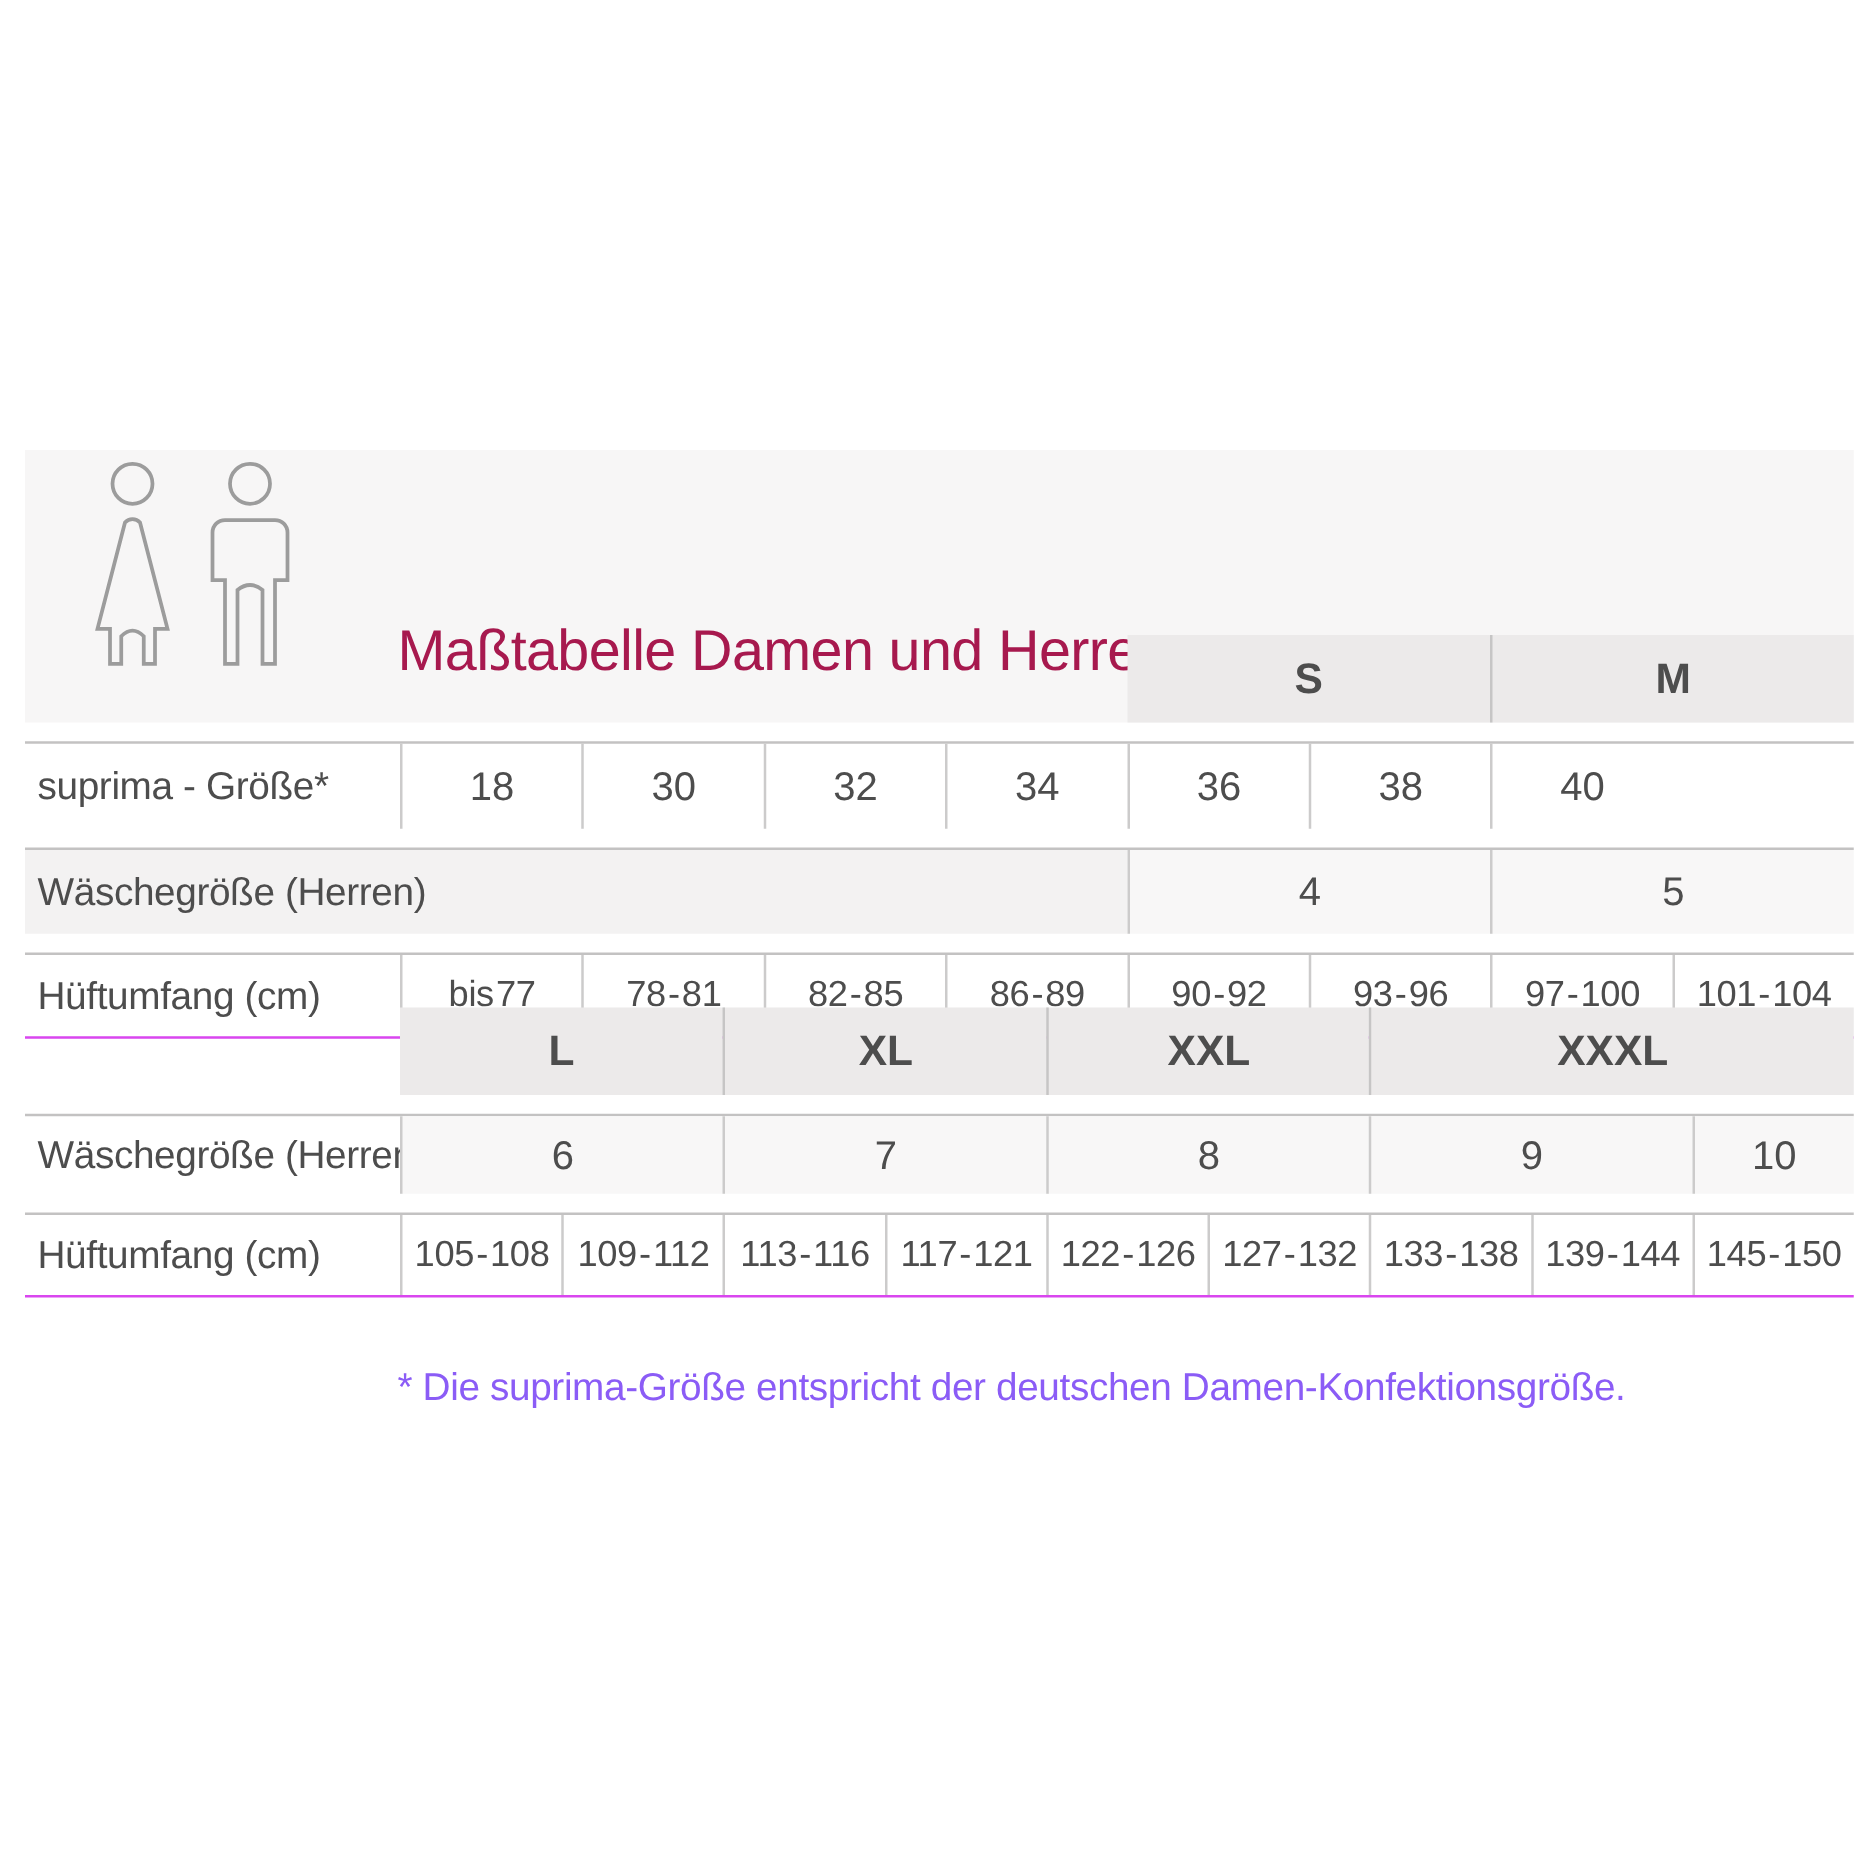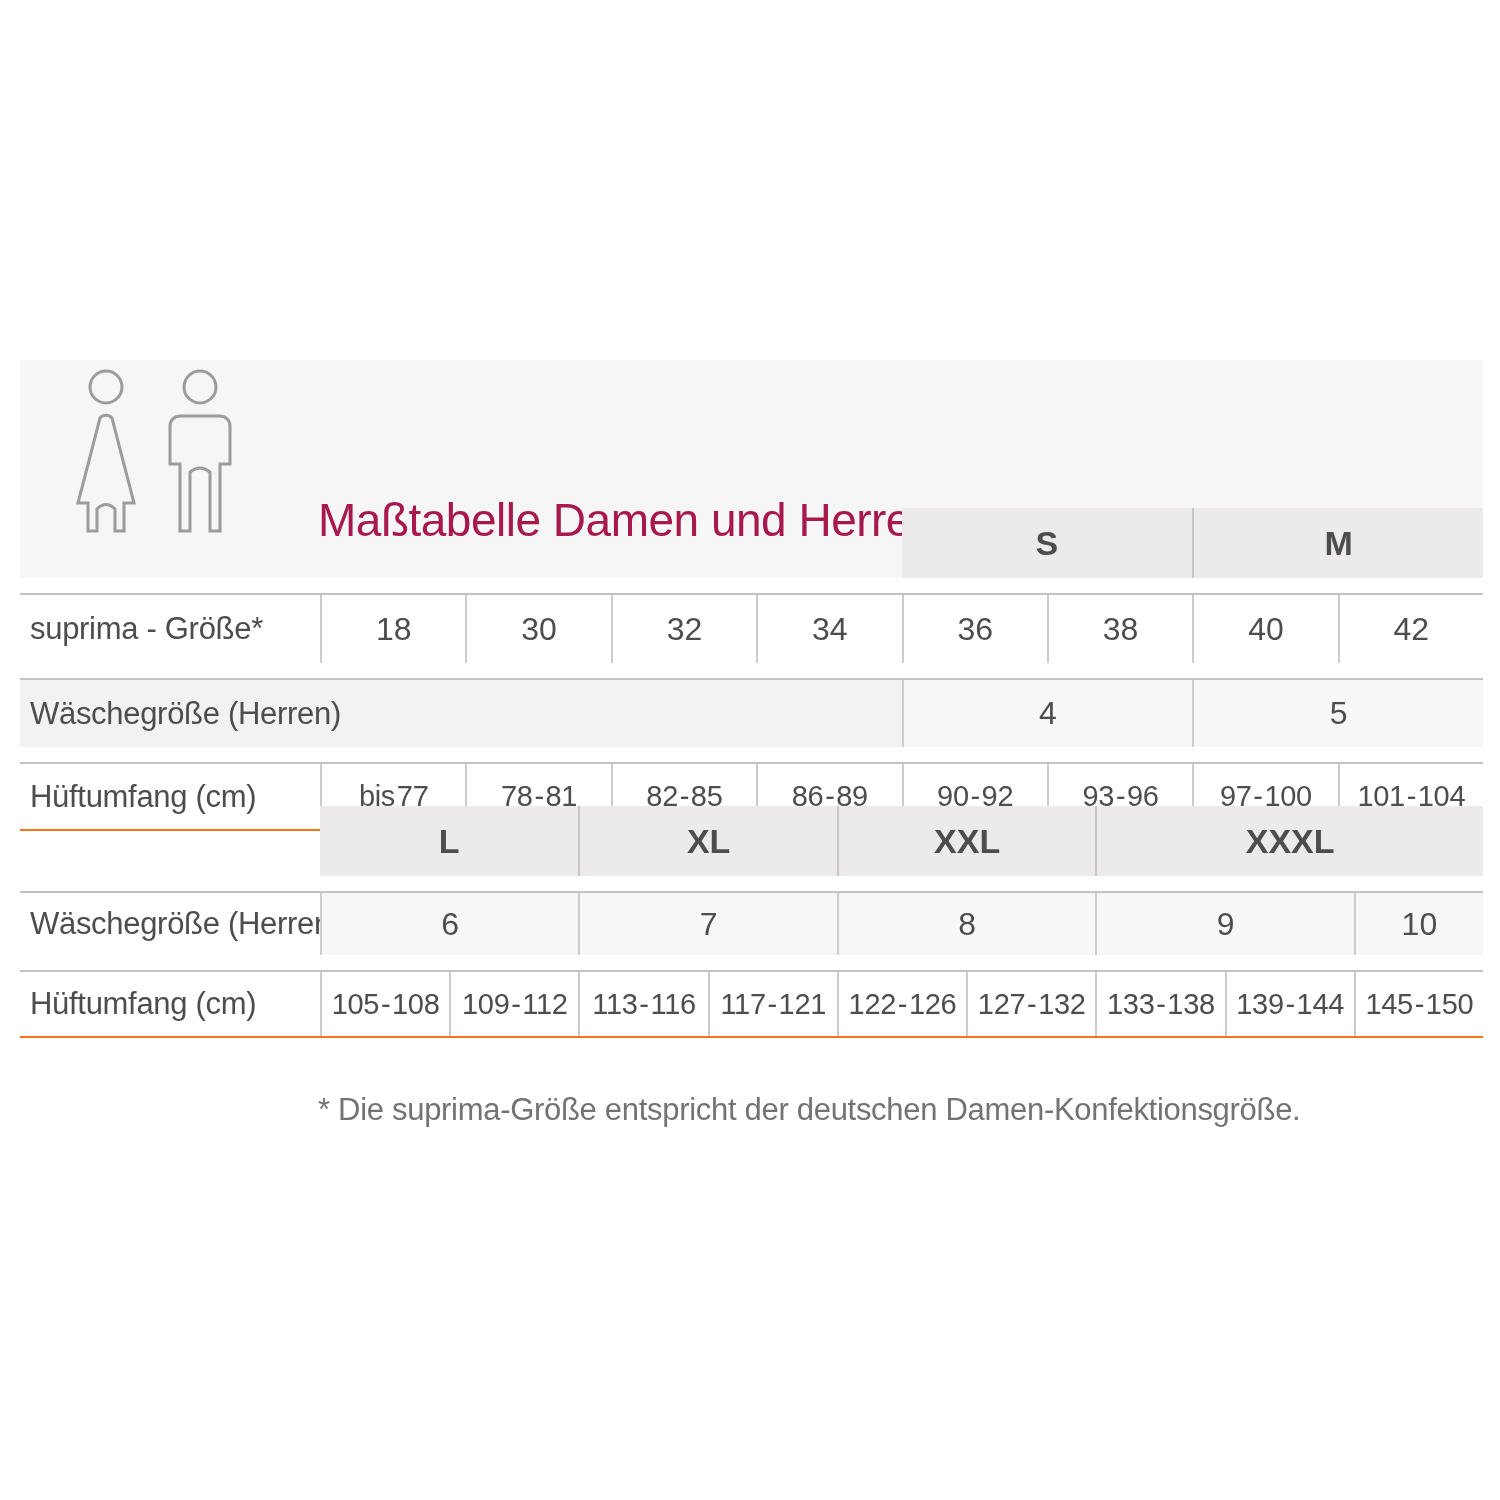--- a/index.html
+++ b/index.html
@@ -13,35 +13,35 @@
     position:absolute; left:318px; top:497px; font-size:46px; line-height:1;
     letter-spacing:-0.5px; color:#a7194e; white-space:nowrap;
   }
   .tbl { position:absolute; left:20px; width:1463px; }
   .t1 { top:508px; } .t2 { top:806px; }
   .trow { display:grid; box-sizing:border-box; }
   .t1 .trow { grid-template-columns:300px repeat(8, 1fr); }
   .t2 .trow { grid-template-columns:300px repeat(9, 1fr); }
   .h70 { height:70px; } .h69 { height:69px; } .h64 { height:64px; } .h68 { height:68px; }
   .r  { border-top:2px solid #c3c2c2;margin-top:15px; }
-  .rb { border-bottom:2px solid #f97316; }
+  .rb { border-bottom:2px solid #d946ef; }
   .cell { display:flex; align-items:center; justify-content:center; font-size:32px; box-sizing:border-box; }
   .lab { justify-content:flex-start; padding-left:10px; font-size:31px; letter-spacing:-0.3px; white-space:nowrap; }
   .hip { font-size:29px; word-spacing:-6px; letter-spacing:-0.3px; white-space:nowrap; }
   .bl  { border-left:2px solid #cccbcb; }
   .hbox {
     background:#eceaea; display:flex; align-items:center; justify-content:center;
     font-size:34px; font-weight:bold; box-sizing:border-box;
   }
   .gb { border-left:2px solid #c6c5c5; }
   .mut  { background:#f3f2f2; }
   .val2 { background:#f8f7f7; }
   .footnote {
     position:absolute; left:318px; top:1092px; font-size:31px; letter-spacing:-0.3px;
-    color:#737373; white-space:nowrap;
+    color:#8b5cf6; white-space:nowrap;
   }
 </style>
 </head>
 <body>
 
 <div class="stage">
 
   <div class="band"></div>
 
   <svg class="figures" width="190" height="175" viewBox="0 0 190 175">
@@ -66,21 +66,20 @@
     </div>
     <div class="trow r h70">
       <div class="cell lab">suprima - Größe*</div>
       <div class="cell bl">18</div>
       <div class="cell bl">30</div>
       <div class="cell bl">32</div>
       <div class="cell bl">34</div>
       <div class="cell bl">36</div>
       <div class="cell bl">38</div>
       <div class="cell bl">40</div>
-      <div class="cell bl">42</div>
     </div>
     <div class="trow r h69">
       <div class="cell lab mut" style="grid-column:1/6">Wäschegröße (Herren)</div>
       <div class="cell bl val2" style="grid-column:6/8">4</div>
       <div class="cell bl val2" style="grid-column:8/10">5</div>
     </div>
     <div class="trow r rb h69">
       <div class="cell lab">Hüftumfang (cm)</div>
       <div class="cell hip bl">bis 77</div>
       <div class="cell hip bl">78 - 81</div>

